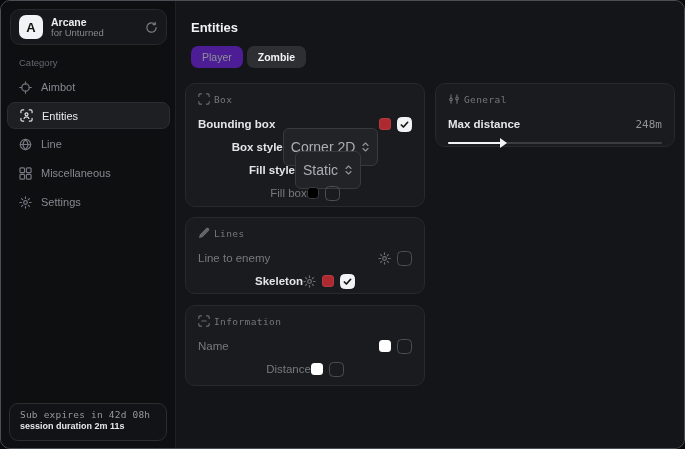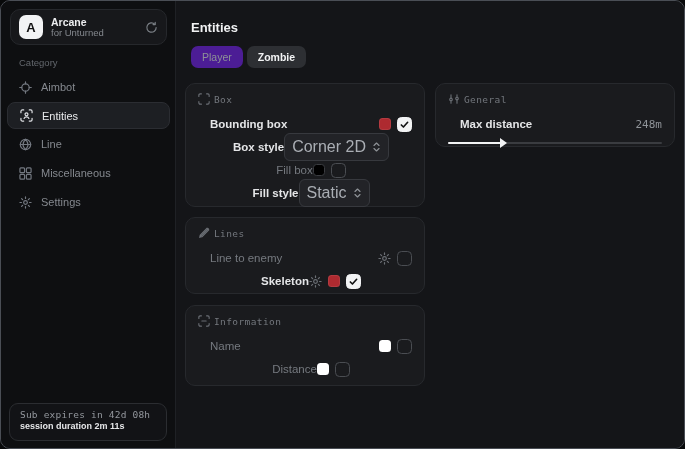--- a/index.html
+++ b/index.html
@@ -66,34 +66,34 @@
   .section-header {
     display:flex; align-items:center; gap:4px; color:#73777d;
     font-family:"DejaVu Sans Mono", monospace; font-size:9.5px; letter-spacing:0.4px;
     margin-bottom:8px;
   }
   .section-header .sec-icon { display:flex; color:#6b6f75; }
   .row {
     height:22px; display:flex; align-items:center; justify-content:space-between;
   }
   .row + .row { margin-top:1px;justify-content:center; }
-  .row-label { font-size:11.5px; font-weight:bold; color:#e4e5e7;margin-left:12px; }
+  .row-label { font-size:11.5px; font-weight:bold; color:#e4e5e7; }
   .row-label.dim { color:#75797f; font-weight:normal; }
   .controls { display:flex; align-items:center; gap:6px; }
   .swatch { width:12px; height:12px; border-radius:3.5px; border:1px solid rgba(255,255,255,0.08); }
   .checkbox {
     width:15px; height:15px; border-radius:4.5px; border:1.5px solid #4a4d52;
     display:flex; align-items:center; justify-content:center; background:transparent;
   }
   .checkbox.checked { background:#f2f3f4; border-color:#f2f3f4; color:#111; }
   .checkbox .check-icon { display:flex; }
   .dropdown {
-    height:28px; display:flex; align-items:center; gap:6px; padding:0 7px;
+    height:38px; display:flex; align-items:center; gap:6px; padding:0 7px;
     background:#222327; border:1px solid #37393e; border-radius:6px;
-    font-size:16px; color:#aaaeb4;
+    font-size:14px; color:#aaaeb4;
   }
   .dropdown .dd-icon { display:flex; color:#8d9196; }
   .gear-btn { display:flex; color:#6b6f75; }
   
   .slider-row { margin-top:2px; }
   .slider-value { font-size:11px; color:#8f9398; font-family:"DejaVu Sans Mono", monospace; }
   .slider { position:relative; height:10px; margin-top:3px; cursor:pointer; }
   .slider-track { position:absolute; left:0; right:0; top:4px; height:2px; background:#3a3c40; border-radius:1px; }
   .slider-fill  { position:absolute; left:0; top:4px; height:2px; background:#f2f3f4; border-radius:1px; }
   .slider-thumb {
@@ -219,39 +219,39 @@
             <span>Corner 2D</span>
             <span class="dd-icon">
               <svg width="9" height="10" viewBox="0 0 10 12" fill="none" stroke="currentColor" stroke-width="1.4" stroke-linecap="round" stroke-linejoin="round">
                   <path d="M2 4.2L5 1.2l3 3M2 7.8l3 3 3-3"></path>
                 </svg>
             </span>
           </span>
         </span>
       </div>
       <div class="row">
-        <span class="row-label dim">Fill box</span>
-        <span class="controls">
-          <span class="swatch" style="border-color: rgb(58, 60, 64); background: rgb(0, 0, 0);"></span>
-          <span class="checkbox"></span>
-        </span>
-      </div>
-      <div class="row">
         <span class="row-label">Fill style</span>
         <span class="controls">
           <span class="dropdown">
             <span>Static</span>
             <span class="dd-icon">
               <svg width="9" height="10" viewBox="0 0 10 12" fill="none" stroke="currentColor" stroke-width="1.4" stroke-linecap="round" stroke-linejoin="round">
                   <path d="M2 4.2L5 1.2l3 3M2 7.8l3 3 3-3"></path>
                 </svg>
             </span>
           </span>
         </span>
       </div>
+      <div class="row">
+        <span class="row-label dim">Fill box</span>
+        <span class="controls">
+          <span class="swatch" style="border-color: rgb(58, 60, 64); background: rgb(0, 0, 0);"></span>
+          <span class="checkbox"></span>
+        </span>
+      </div>
     </div>
 
     <div class="card card-lines">
       <div class="section-header">
         <span class="sec-icon">
           <svg width="12" height="12" viewBox="0 0 14 14" fill="none" stroke="currentColor" stroke-width="1.3" stroke-linecap="round">
               <path d="M2 12L12 2M2 12l2.6-0.6L12.6 3.4 10.6 1.4 2.6 9.4z" stroke-linejoin="round"></path>
             </svg>
         </span>
         <span>Lines</span>

